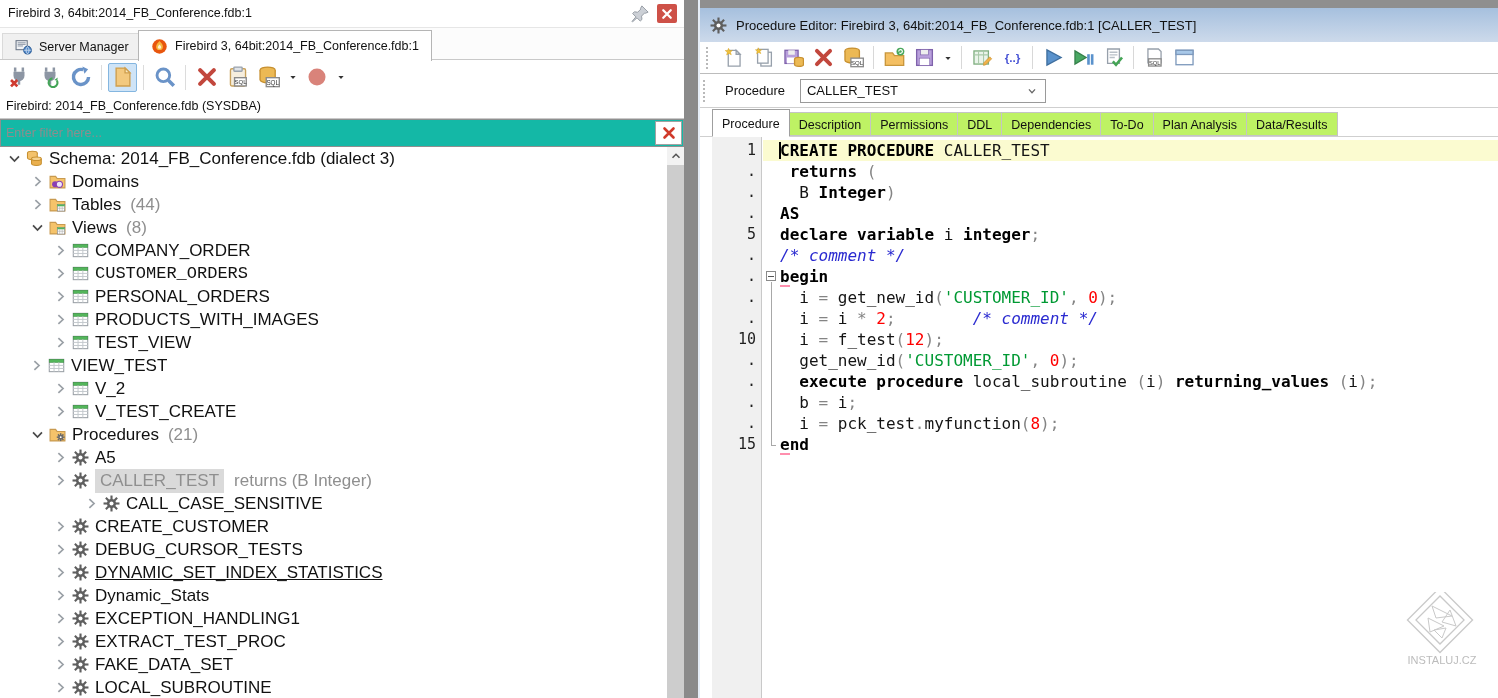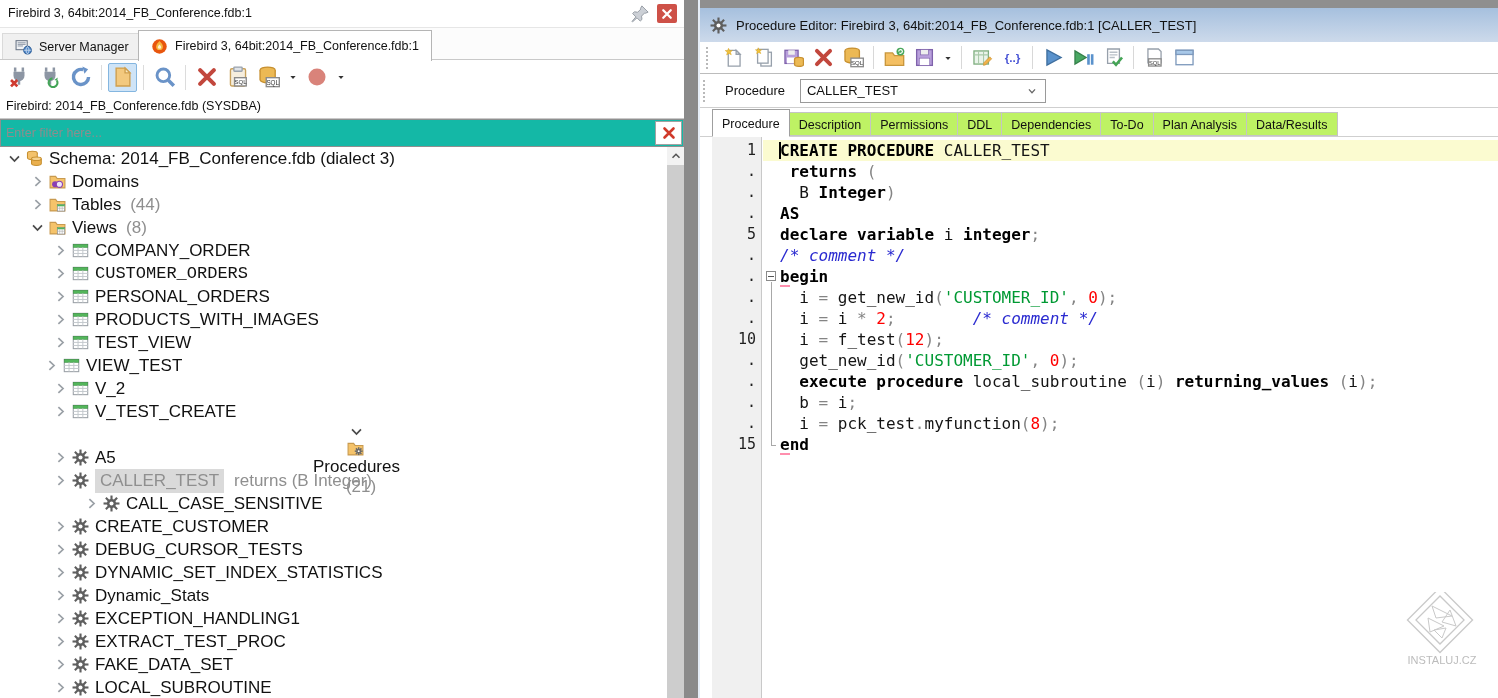--- a/index.html
+++ b/index.html
@@ -373,21 +373,21 @@
           </span>
           <span class="icon16">
             <svg viewBox="0 0 16 16">
               <rect x="1.2" y="2.2" width="13.6" height="11.6" fill="#fff" stroke="#9aa0a6"></rect>
               <rect x="1.2" y="2.2" width="13.6" height="2.8" fill="#53b65b" stroke="#3f9146" stroke-width=".6"></rect>
               <path d="M5.7 5v8.8M10.2 5v8.8M1.2 7.9h13.6M1.2 10.8h13.6" stroke="#c2c7cc" stroke-width=".9"></path>
             </svg>
           </span>
           <span class="lbl">TEST_VIEW</span>
         </div>
-        <div class="trow" style="padding-left: 43px;">
+        <div class="trow" style="padding-left: 28px;">
           <span class="chev">
             <svg viewBox="0 0 16 16">
               <path d="M6 3.8L10.4 8 6 12.2" fill="none" stroke="#9aa0a6" stroke-width="1.6"></path>
             </svg>
           </span>
           <span class="icon16">
             <svg viewBox="0 0 16 16">
               <rect x="1.2" y="2.2" width="13.6" height="11.6" fill="#fff" stroke="#9aa0a6"></rect>
               <rect x="1.2" y="2.2" width="13.6" height="2.8" fill="#53b65b" stroke="#3f9146" stroke-width=".6"></rect>
               <path d="M5.7 5v8.8M10.2 5v8.8M1.2 7.9h13.6M1.2 10.8h13.6" stroke="#c2c7cc" stroke-width=".9"></path>
@@ -418,21 +418,21 @@
           </span>
           <span class="icon16">
             <svg viewBox="0 0 16 16">
               <rect x="1.2" y="2.2" width="13.6" height="11.6" fill="#fff" stroke="#9aa0a6"></rect>
               <rect x="1.2" y="2.2" width="13.6" height="2.8" fill="#53b65b" stroke="#3f9146" stroke-width=".6"></rect>
               <path d="M5.7 5v8.8M10.2 5v8.8M1.2 7.9h13.6M1.2 10.8h13.6" stroke="#c2c7cc" stroke-width=".9"></path>
             </svg>
           </span>
           <span class="lbl">V_TEST_CREATE</span>
         </div>
-        <div class="trow" style="padding-left: 29px; flex-direction: column;">
+        <div class="trow" style="padding-left: 29px;">
           <span class="chev">
             <svg viewBox="0 0 16 16">
               <path d="M3.8 6L8 10.4 12.2 6" fill="none" stroke="#4a4a4a" stroke-width="1.6"></path>
             </svg>
           </span>
           <span class="icon16">
             <svg viewBox="0 0 16 16">
               <path d="M1 3.2h5.2l1.4 1.9H15V14H1z" fill="#f5c36a" stroke="#c89a50"></path>
               <g fill="#6a6a6a">
                 <rect x="10.3" y="6.8" width="1.4" height="7.4"></rect>
@@ -553,21 +553,21 @@
                   <rect x="7" y="0.5" width="2" height="15"></rect>
                   <rect x="0.5" y="7" width="15" height="2"></rect>
                 </g>
                 <circle cx="8" cy="8" r="4.3"></circle>
               </g>
               <circle cx="8" cy="8" r="1.9" fill="#fff"></circle>
             </svg>
           </span>
           <span class="lbl">DEBUG_CURSOR_TESTS</span>
         </div>
-        <div class="trow" style="padding-left: 52px;">
+        <div class="trow" style="padding-left: 52px; text-decoration: underline;">
           <span class="chev">
             <svg viewBox="0 0 16 16">
               <path d="M6 3.8L10.4 8 6 12.2" fill="none" stroke="#9aa0a6" stroke-width="1.6"></path>
             </svg>
           </span>
           <span class="icon16">
             <svg viewBox="0 0 16 16">
               <g fill="#5f5f5f">
                 <rect x="7" y="0.5" width="2" height="15"></rect>
                 <rect x="0.5" y="7" width="15" height="2"></rect>

